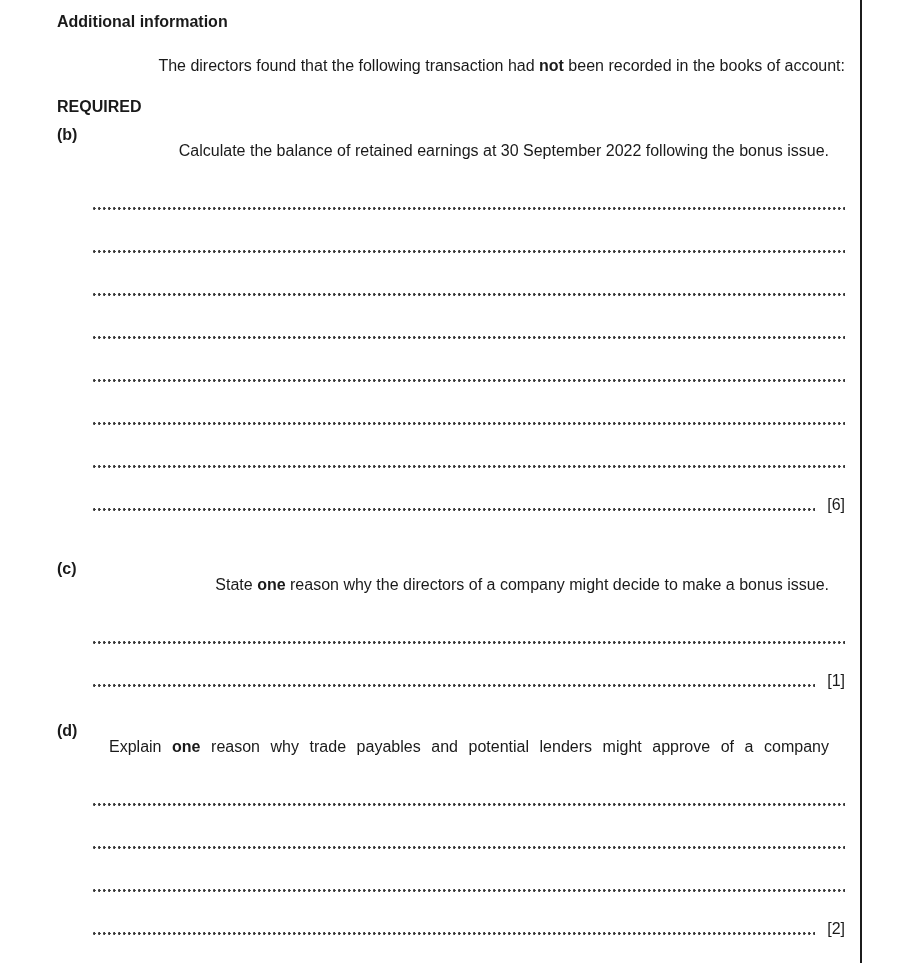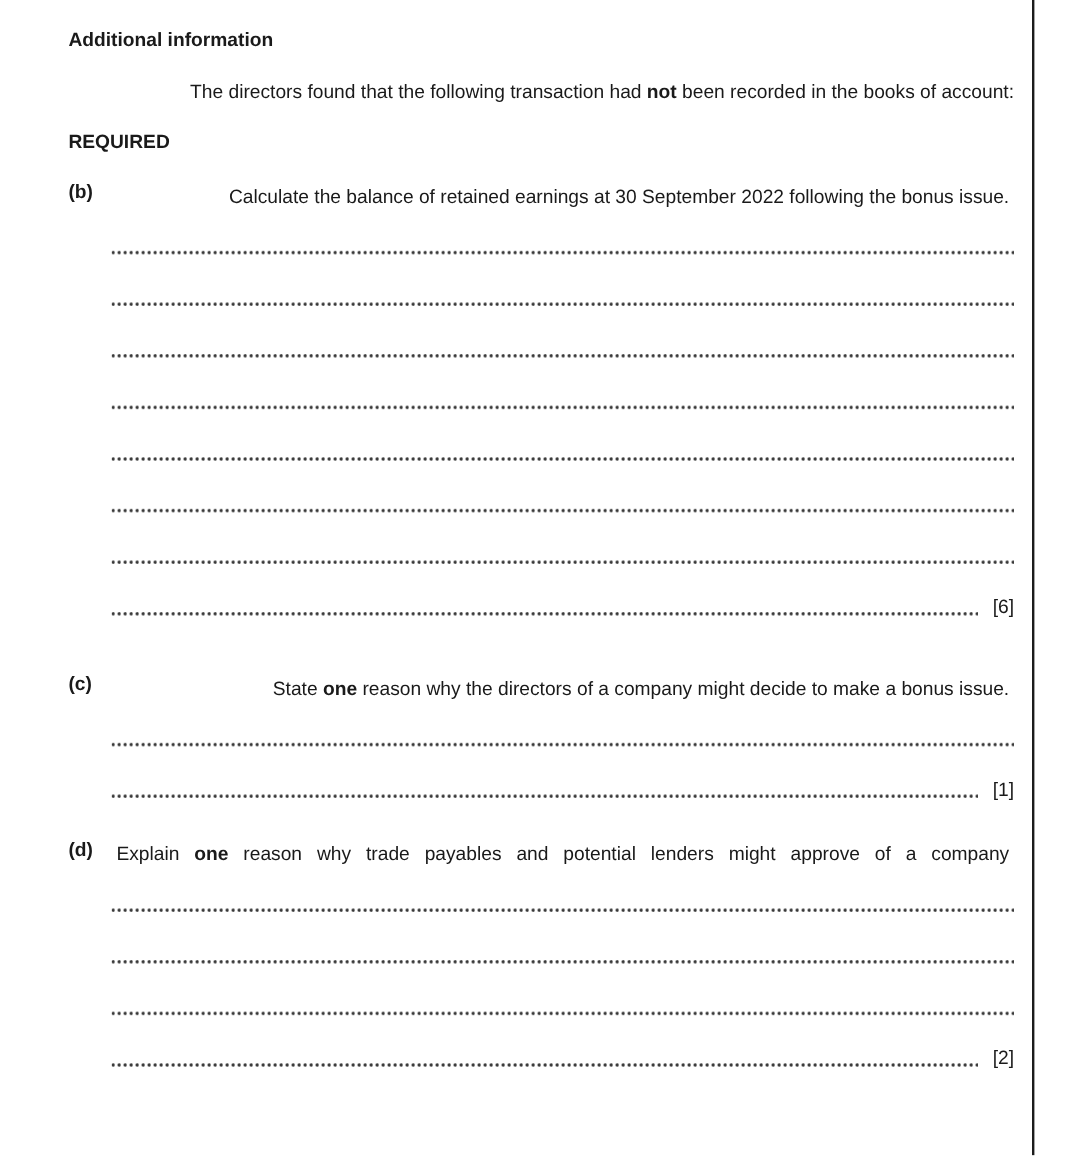--- a/index.html
+++ b/index.html
@@ -22,23 +22,23 @@
     top: 0;
     left: 860px;
     width: 2px;
     height: 963px;
     background: #1c1c1c;
   }
   .head {
     font-size: 16px;
     line-height: 19px;
     font-weight: 700;
-    margin: 12px 0 24px 0;
+    margin: 0 0 24px 0;
   }
-  .head.required { margin: 0 0 22px 0; }
+  .head.required { margin: 0 0 8px 0; }
   .body {
     font-size: 16px;
     line-height: 22px;
     margin: 0 0 20px 0;
   }
   .scenario { margin: 0 0 22px 0; }
   .nowrap { white-space: nowrap; text-align: right; }
   .blk { display: block; }
   
   .jline {
@@ -53,21 +53,21 @@
   .question.qc { margin-top: 44px; }
   .question.qd { margin-top: 30px; }
   .qlabel {
     flex: none;
     width: 36px;
     font-size: 16px;
     line-height: 22px;
     font-weight: 700;
   }
   .qbody { flex: 1 1 auto; min-width: 0; }
-  .qtext { margin: 4px; }
+  .qtext { margin: 16px; }
 
   .rows { margin-top: -8px; }
   .answer-row {
     height: 43px;
     display: flex;
     align-items: flex-end;
   }
   .dots {
     flex: 1 1 auto;
     height: 3px;

